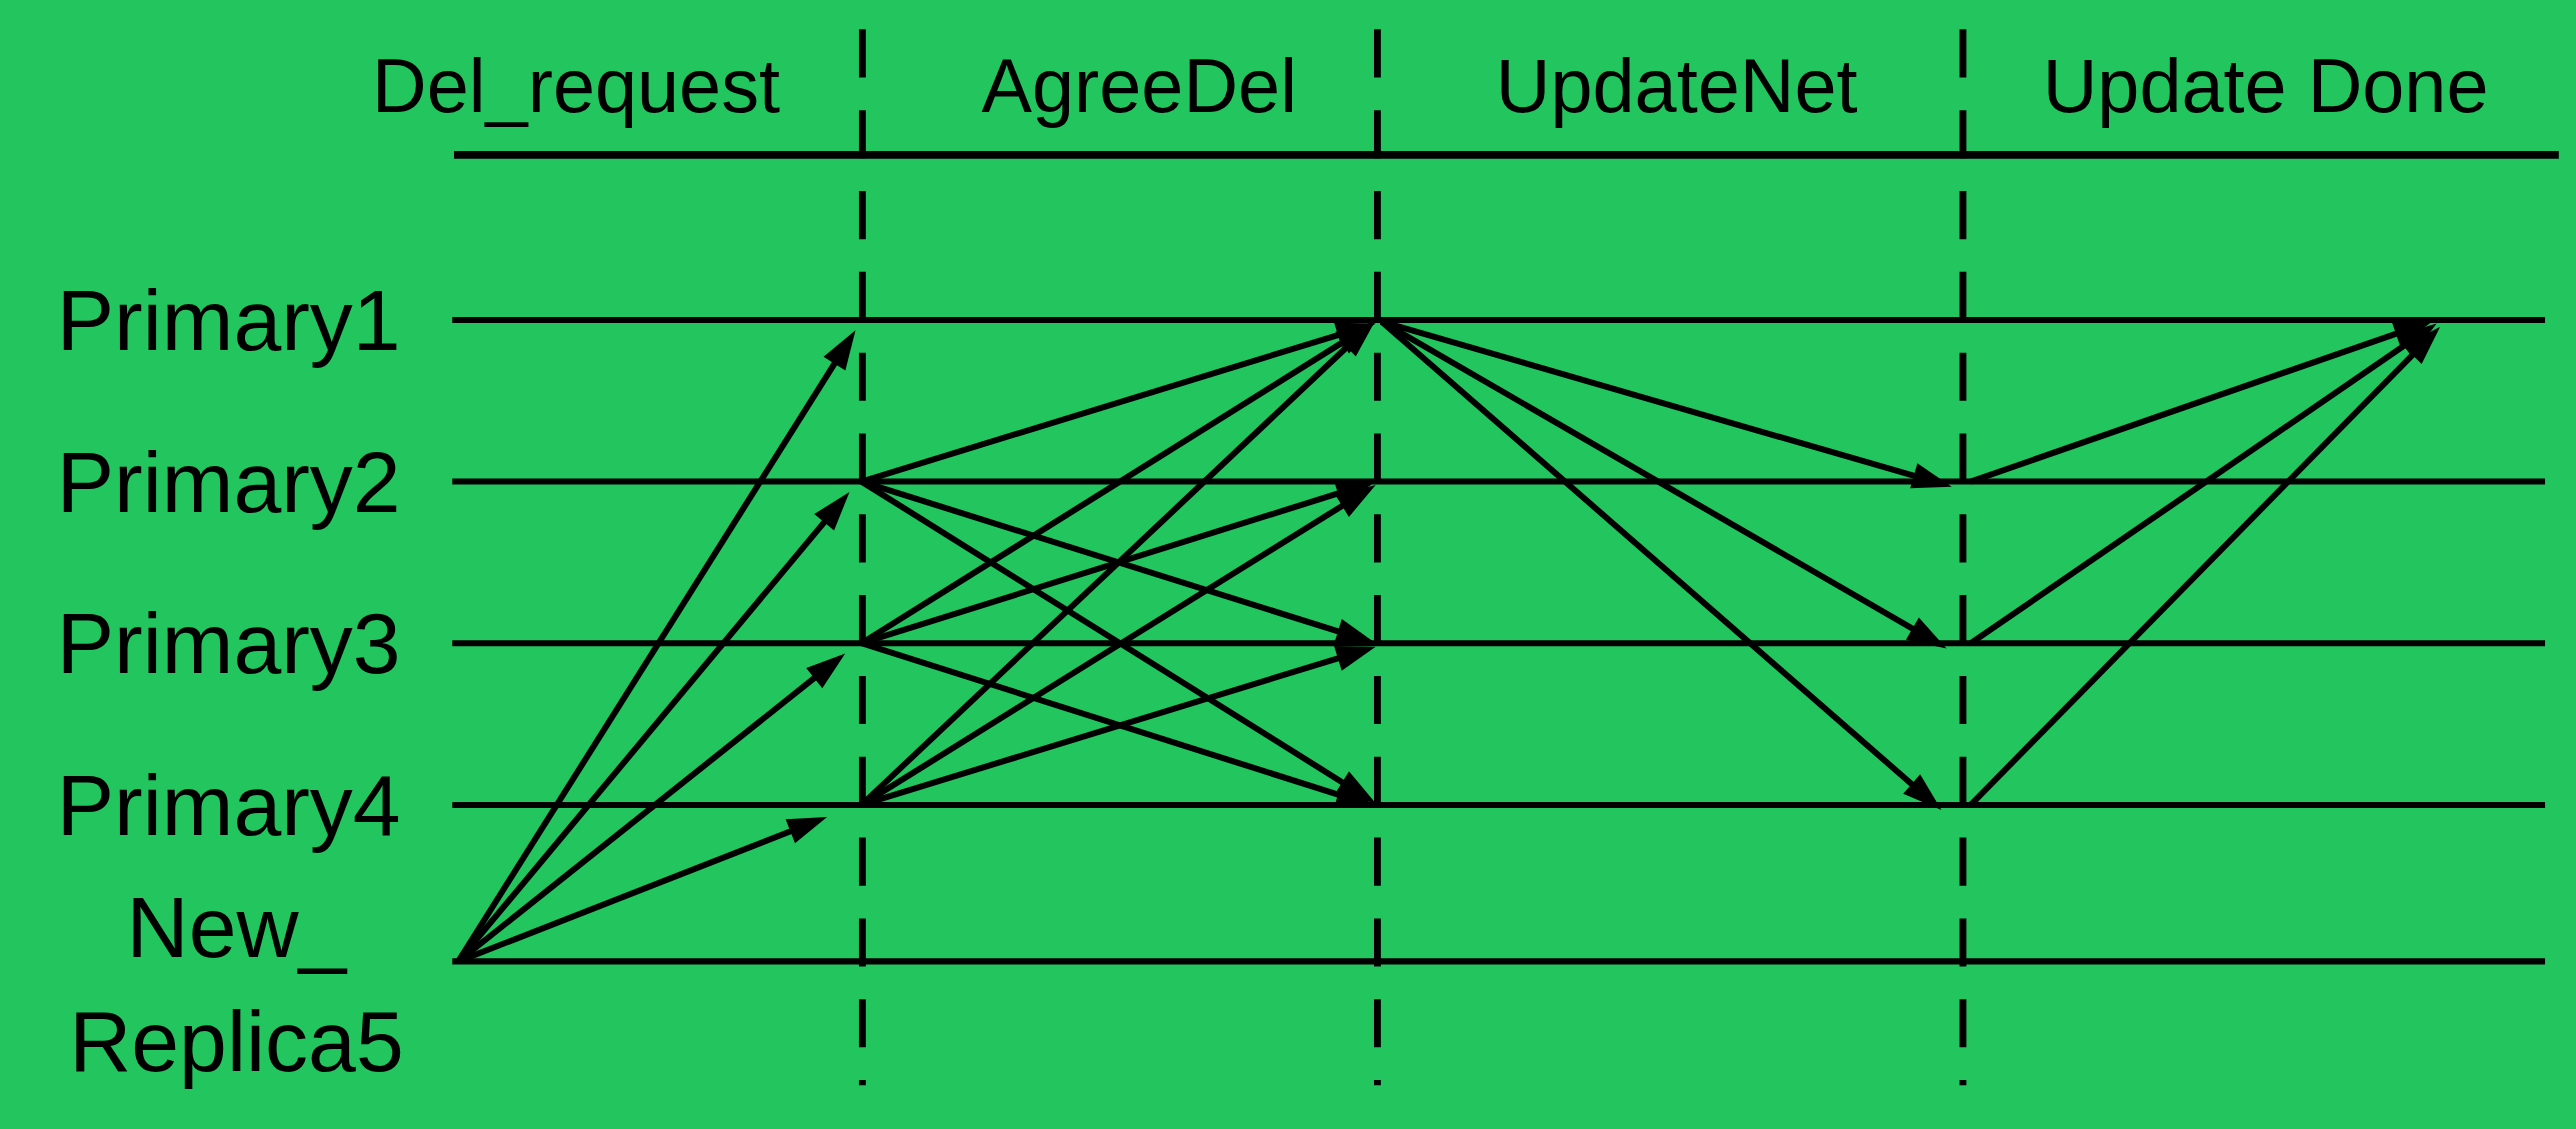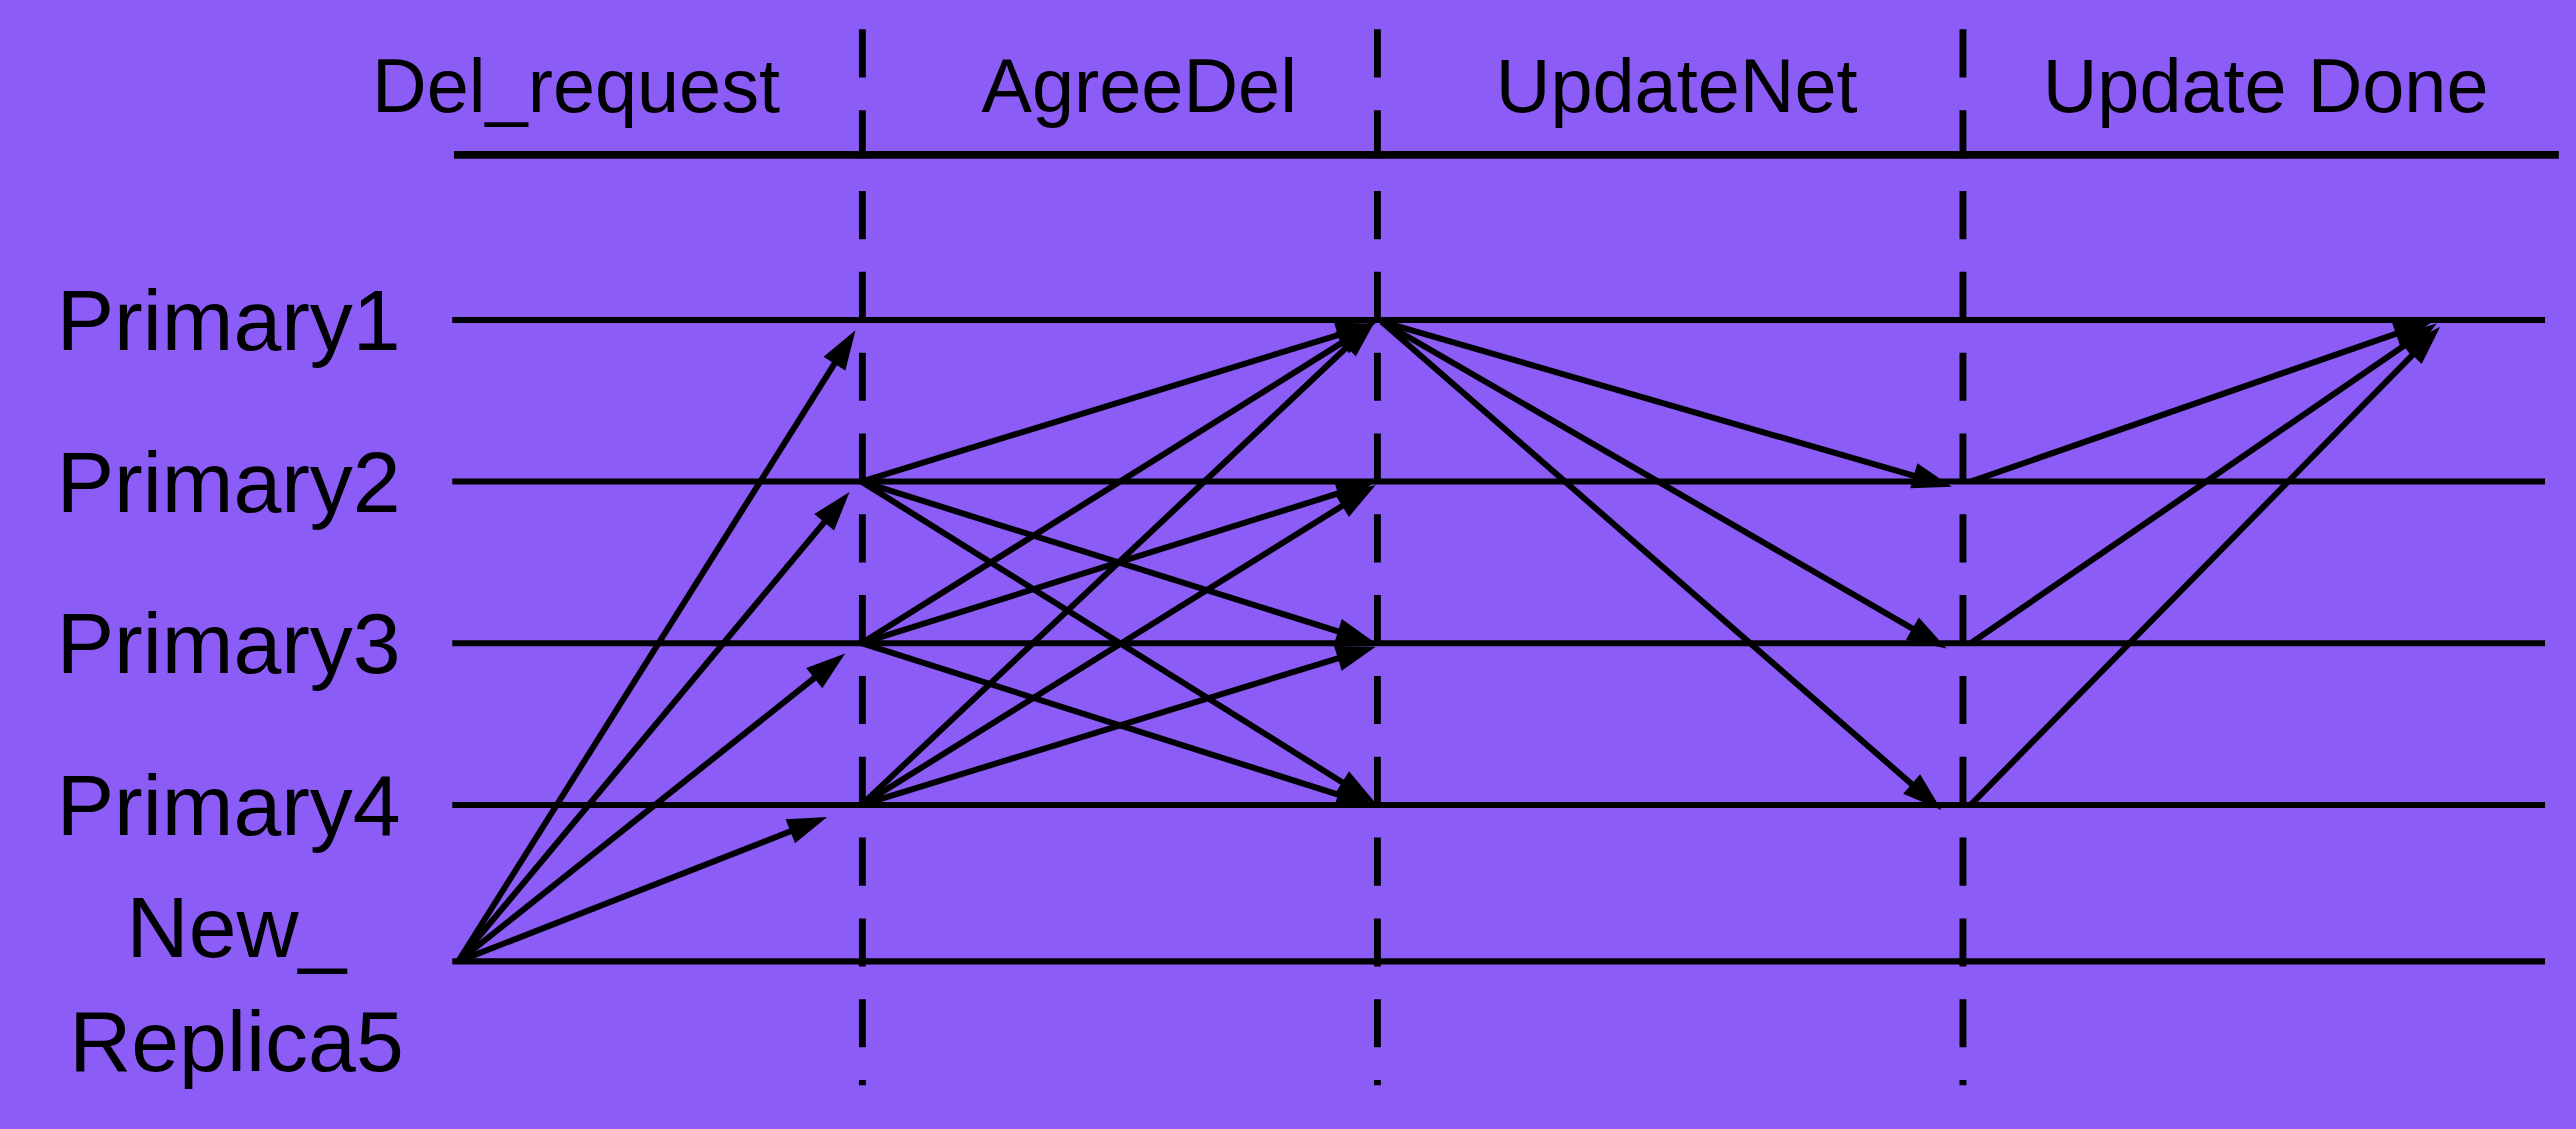--- a/index.html
+++ b/index.html
@@ -1,16 +1,16 @@
 <!DOCTYPE html>
 <html style="font-size:13.8px"><head>
 <meta charset="utf-8">
 <style>
   html,body{margin:0;padding:0;background:#ffffff;}
-  .stage{position:relative;width:2576px;height:1130px;background:#8b5cf6;overflow:hidden;
+  .stage{position:relative;width:2576px;height:1130px;background:#22c55e;overflow:hidden;
          font-family:"Liberation Sans", sans-serif;}
   .stage svg{position:absolute;left:0;top:0;width:100%;height:100%;display:block;}
   text{fill:#000;}
   .phase-label{font-size:88px;}
   .lane-label{font-size:100px;}
 </style>
 </head>
 <body>
 
 <div class="stage">

